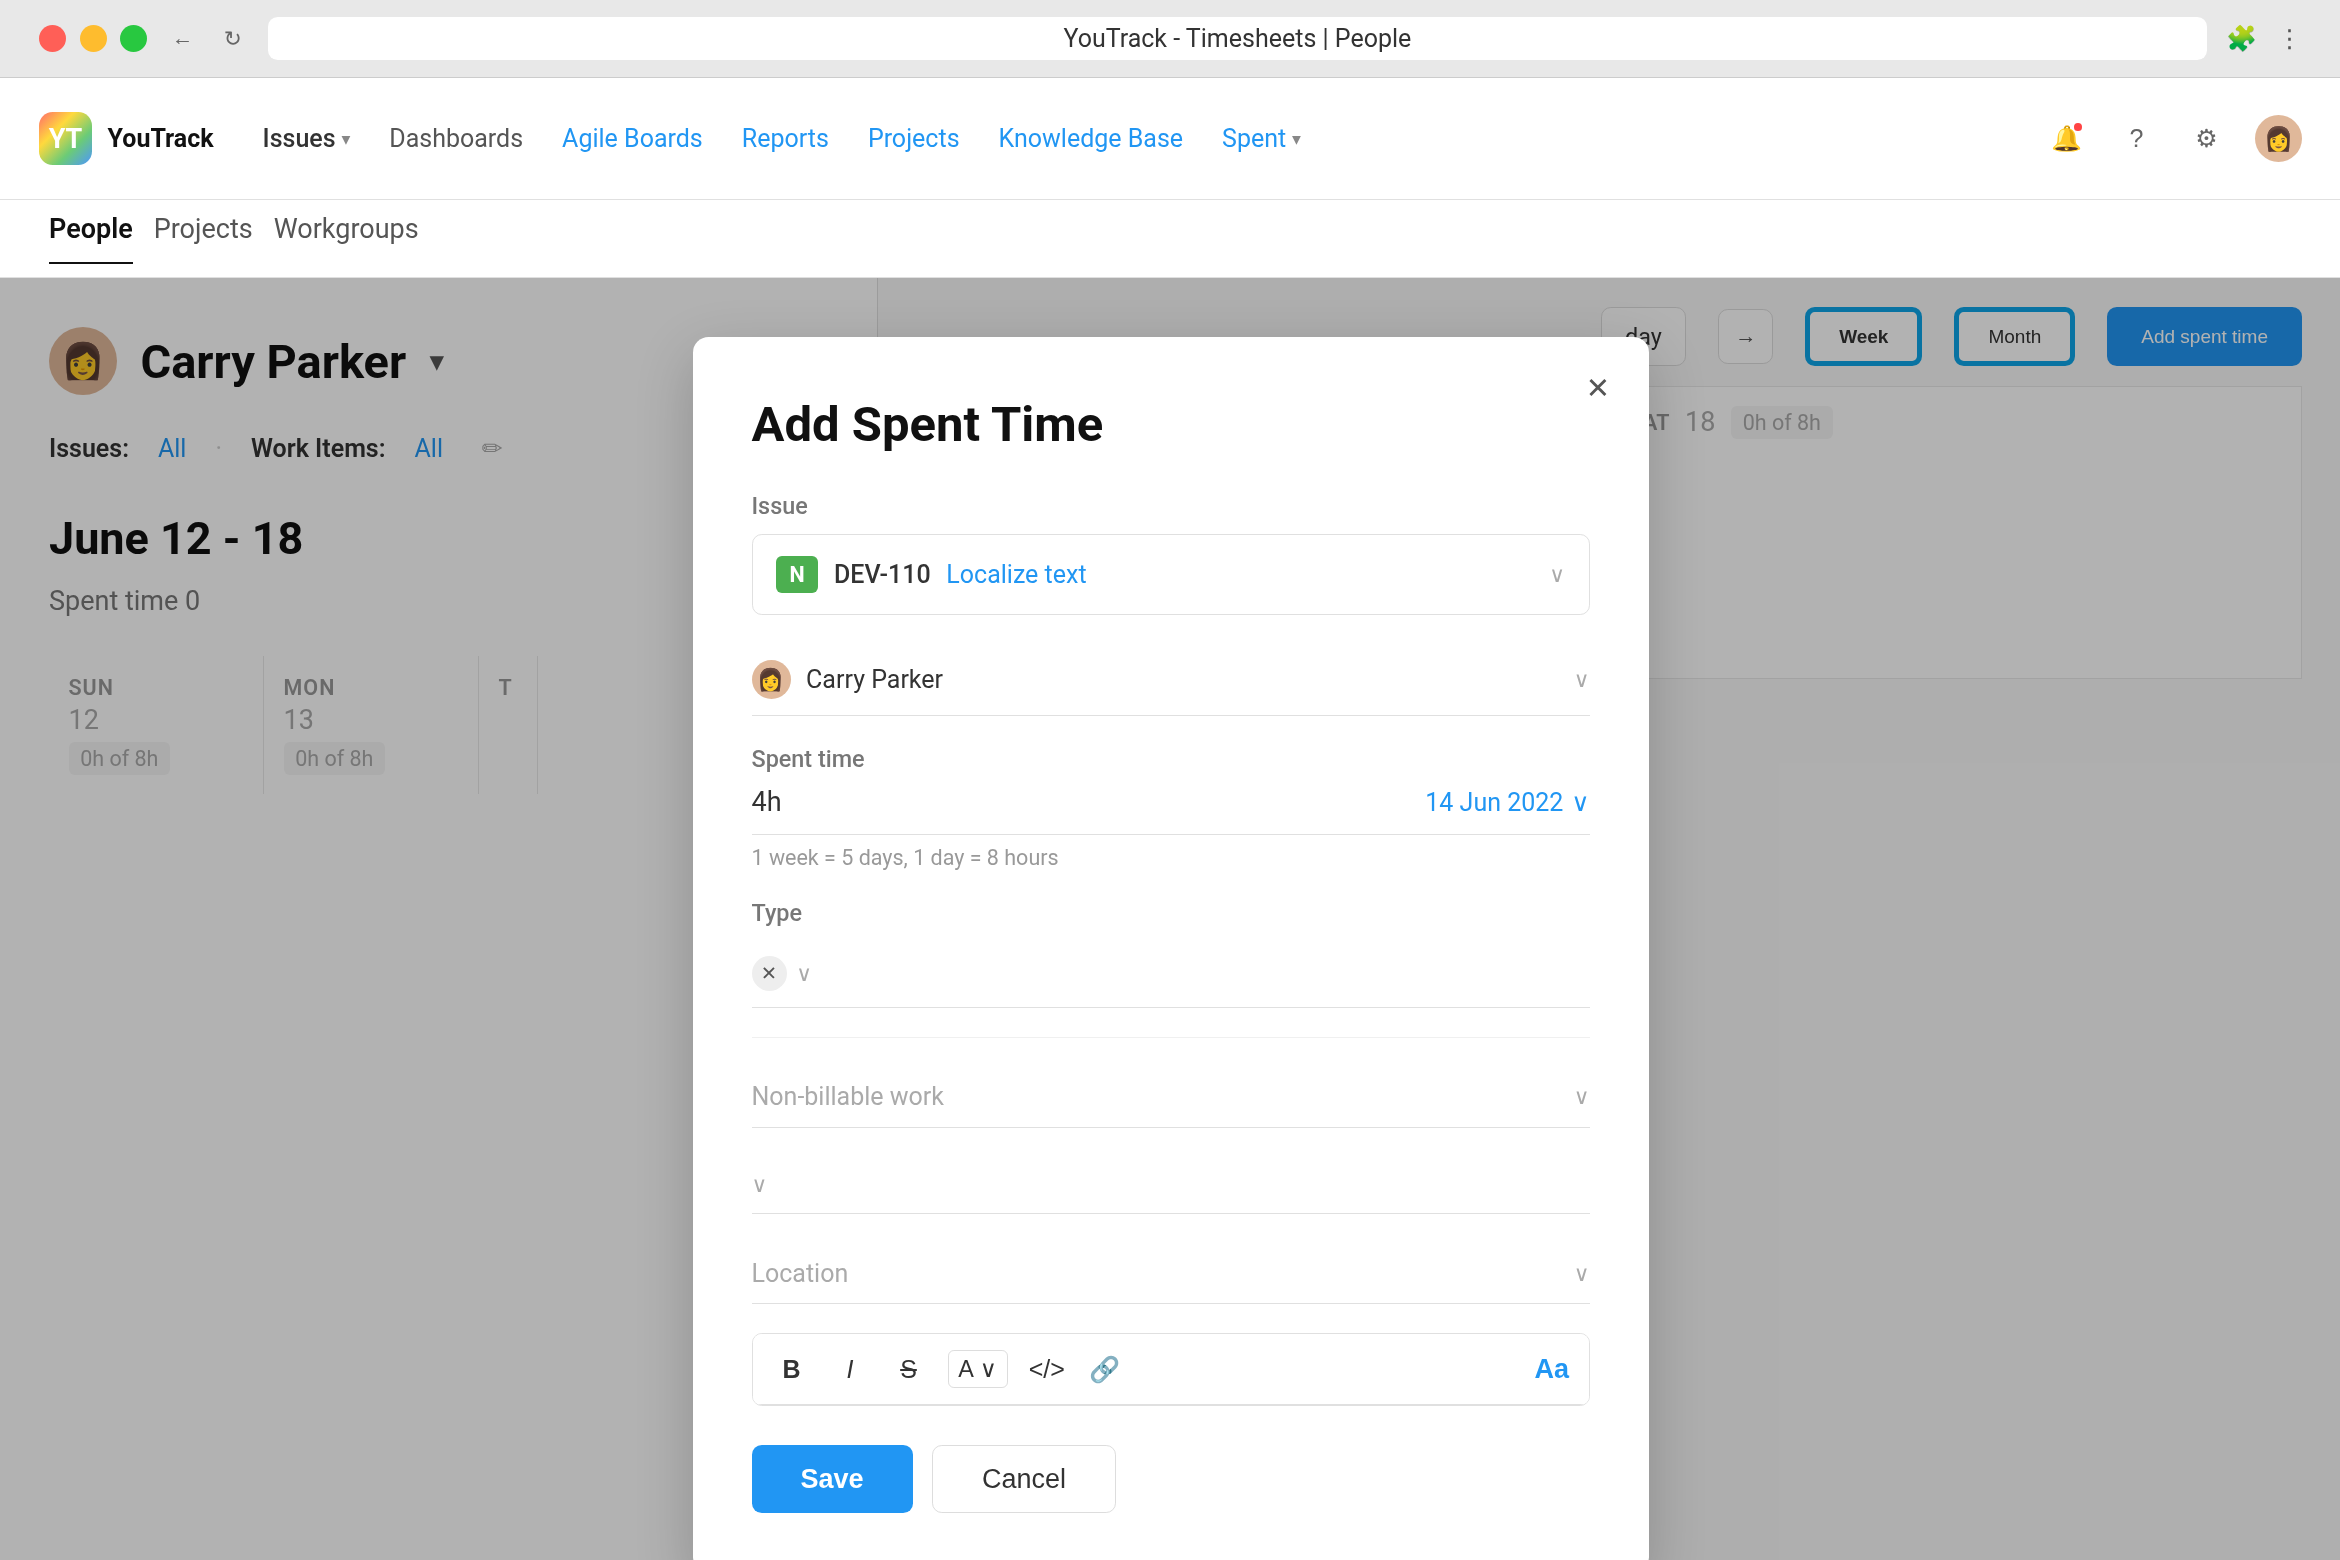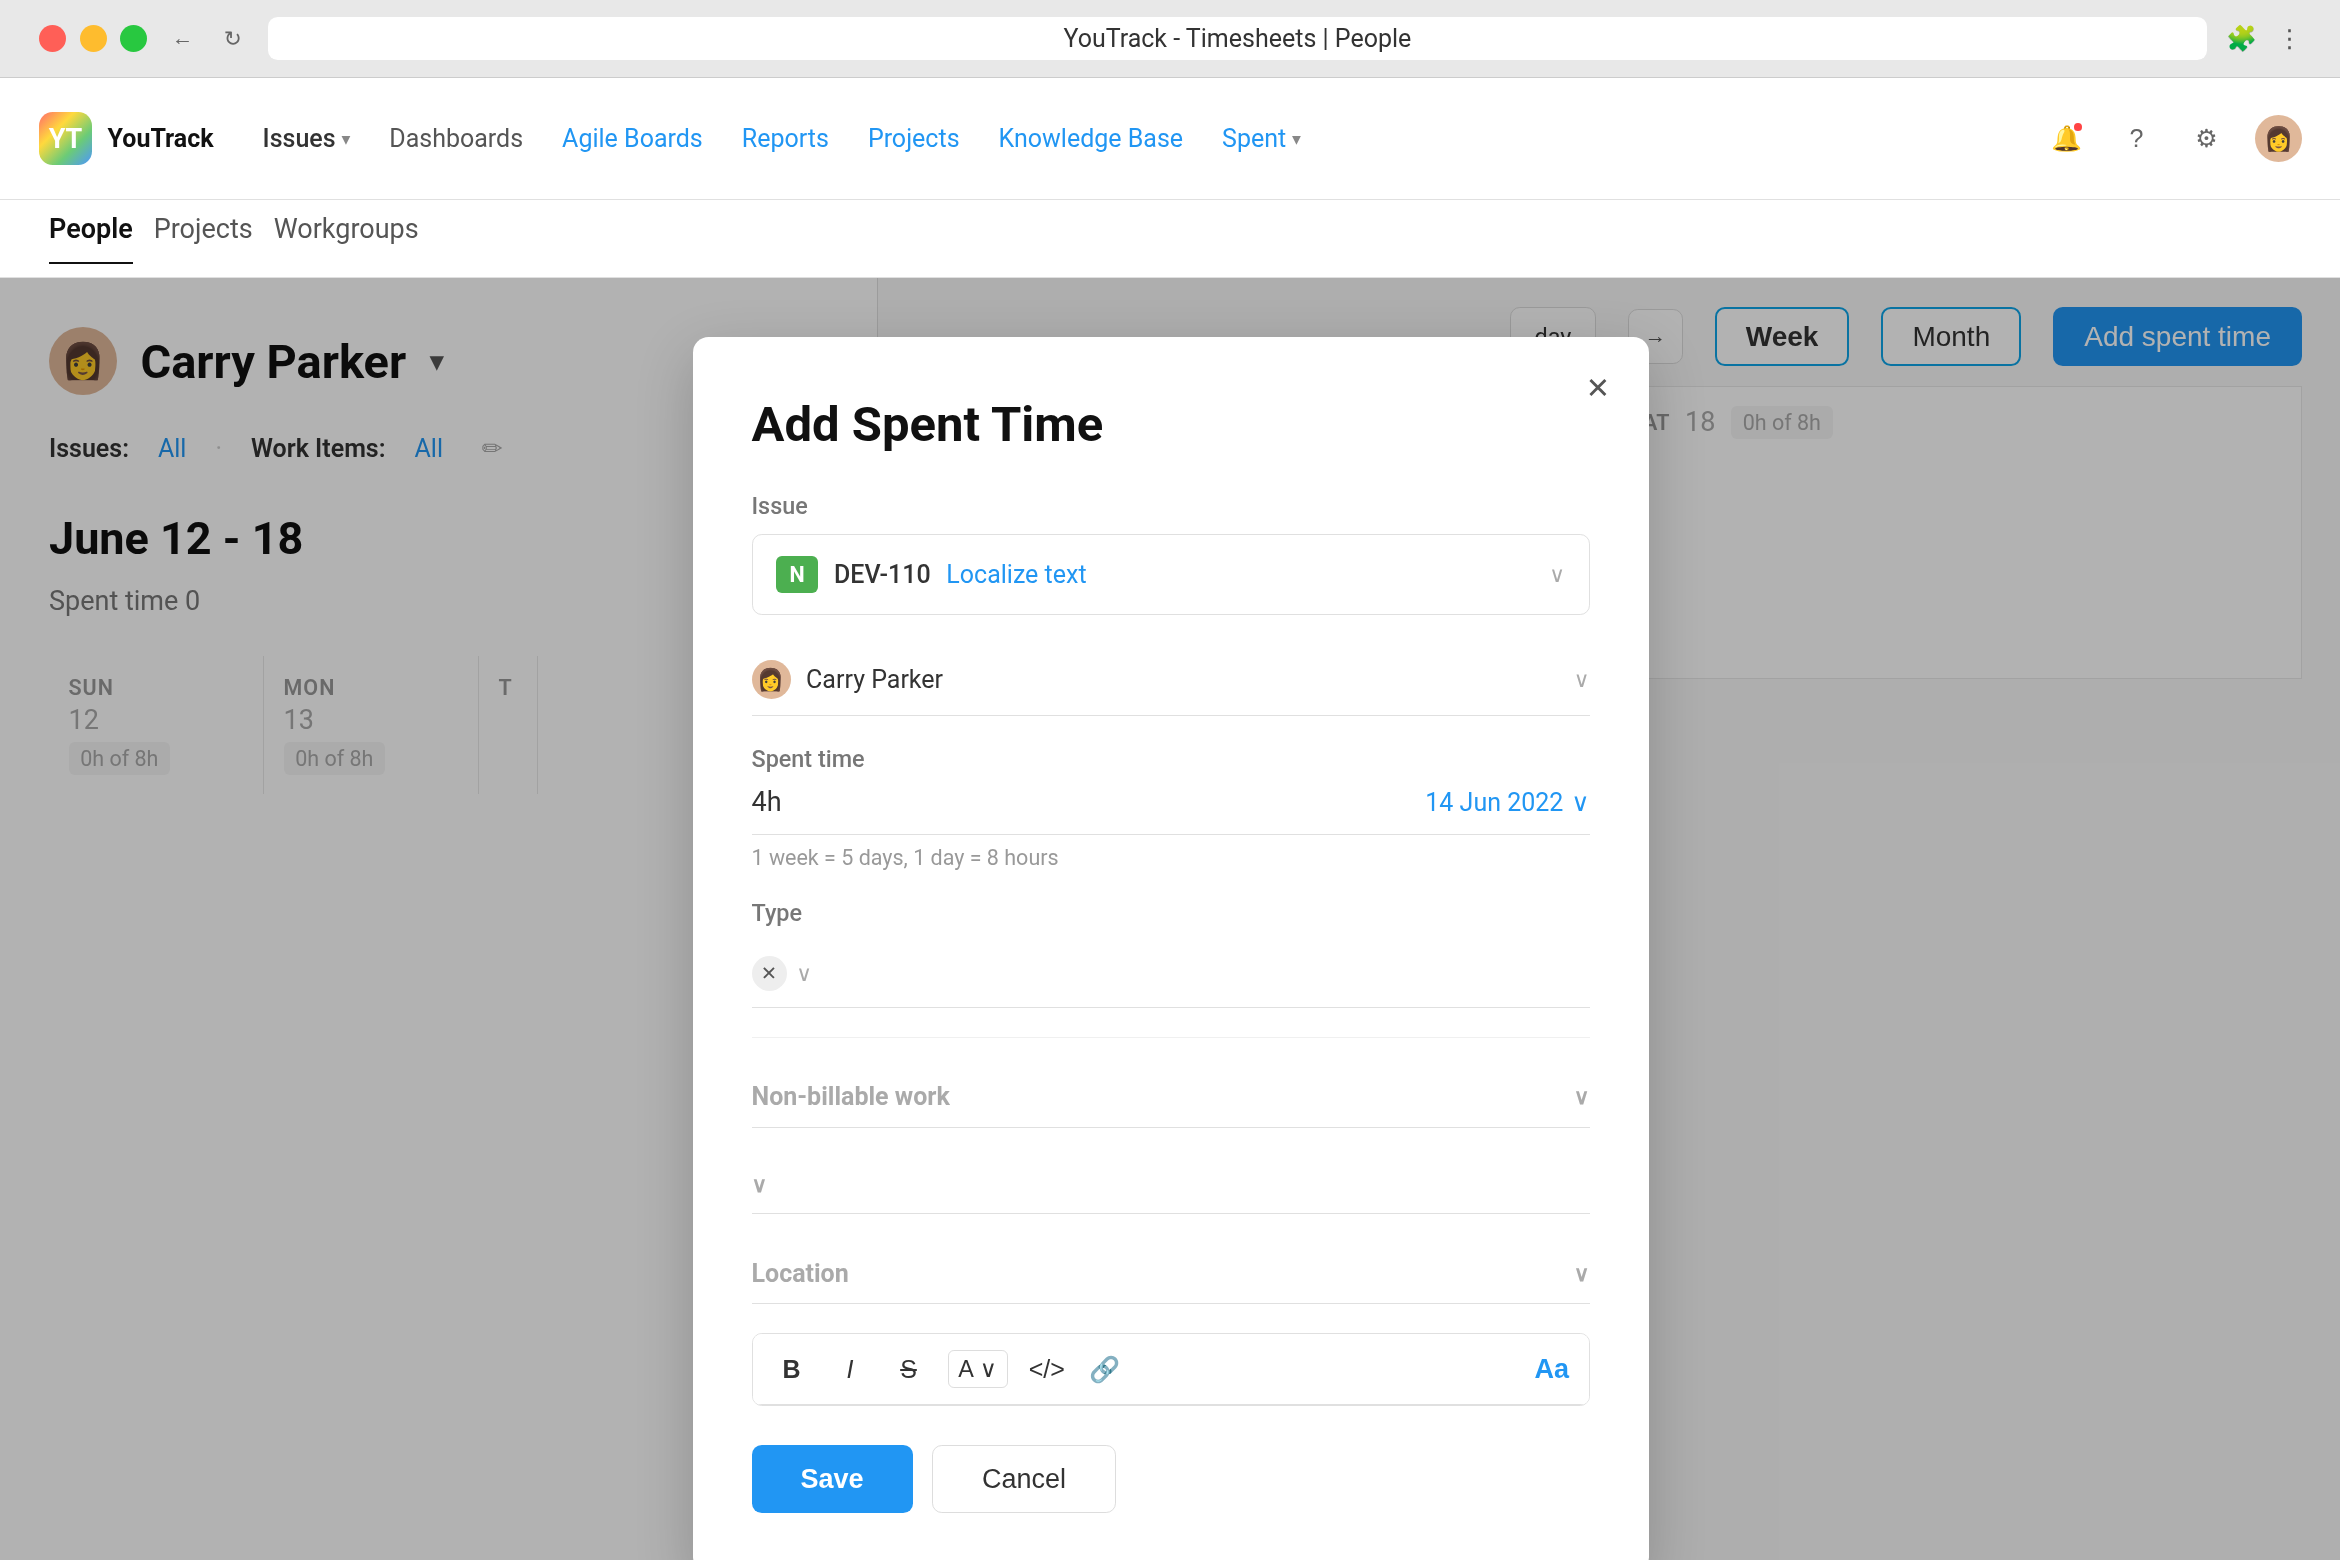--- a/index.html
+++ b/index.html
@@ -316,23 +316,23 @@
     .right-toolbar {
       display: flex;
       align-items: center;
       justify-content: flex-end;
       gap: 32px;
     }
     .toolbar-btn {
       height: 59px;
       padding: 11px 29px;
       border-radius: 9.8px;
-      border: 2px solid #0ea5e9;
-      background: white;
-      font-size: 28px;
+      border: 5px solid #0ea5e9;
+      background: white;
+      font-size: 19px;
       color: #333;
       cursor: pointer;
     }
     .toolbar-btn.active-btn {
       background: white;
       font-weight: 600;
     }
     .toolbar-btn.blue-btn {
       background: #2196F3;
       color: white;
@@ -578,21 +578,20 @@
       font-size: 21.5px;
     }
 
     .dropdown-field {
       border-bottom: 1px solid #e0e0e0;
       padding: 15.6px 0;
       display: flex;
       align-items: center;
       margin-bottom: 29px;
       cursor: pointer;
-      font-weight: bold;
     }
     .dropdown-placeholder {
       font-size: 25px;
       color: #aaa;
       flex: 1;
     }
     .dropdown-chevron {
       color: #aaa;
       font-size: 21.5px;
     }

